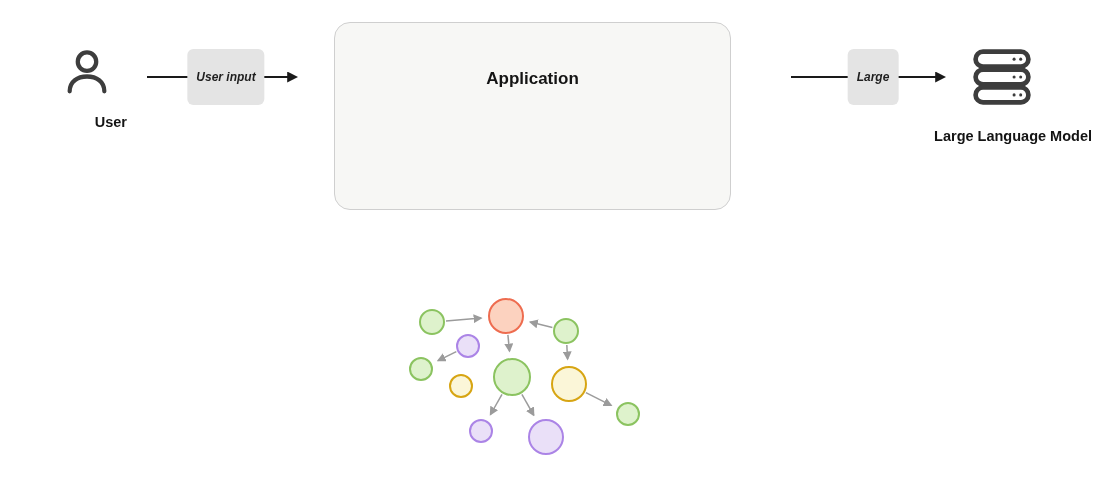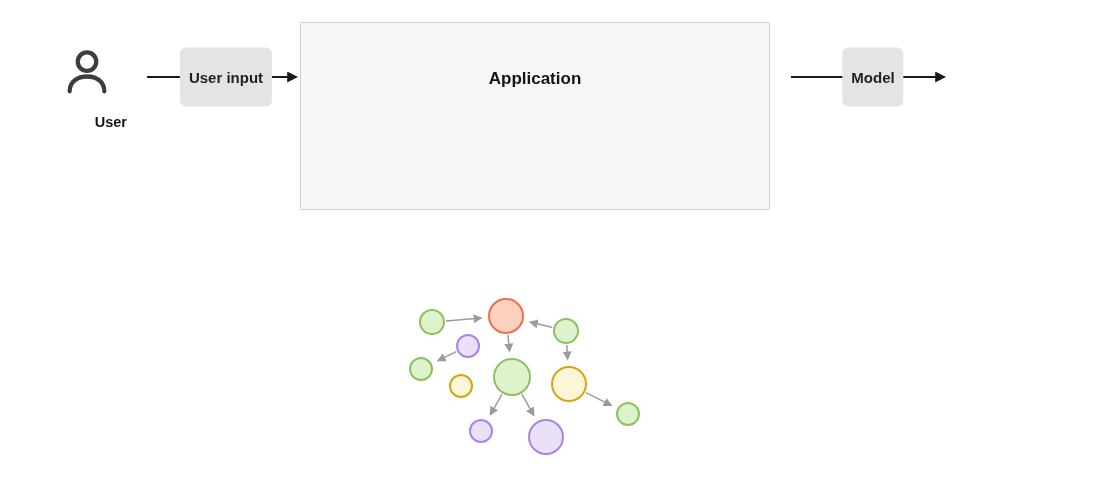--- a/index.html
+++ b/index.html
@@ -13,25 +13,25 @@
   }
   .overlay-svg {
     position: absolute;
     left: 0; top: 0;
     width: 1120px; height: 480px;
     z-index: 2;
     pointer-events: none;
   }
   .app-box {
     position: absolute;
-    left: 300px; top: 22px;
-    width: 470px; height: 188px;
+    left: 334px; top: 22px;
+    width: 397px; height: 188px;
     background: #f7f7f5;
     border: 1px solid #cfcfcf;
-    border-radius: 2px;
+    border-radius: 16px;
     z-index: 1;
     box-sizing: border-box;
   }
   .app-label {
     position: absolute;
     top: 46px; left: 0; right: 0;
     text-align: center;
     font-size: 17px;
     font-weight: 700;
     color: #141414;
@@ -51,26 +51,27 @@
   .user-figure svg { width: 54px; height: 72px; display: block; margin: 0 auto; }
   .user-figure .fig-label { margin-top: 6px; }
   .llm-figure { left: 912px; top: 42px; width: 180px; }
   .llm-figure svg { width: 66px; height: 70px; display: block; margin: 0 auto; }
   .llm-figure .fig-label { margin-top: 16px; }
   .badge {
     position: absolute;
     transform: translate(-50%, -50%);
     background: #e4e4e4;
     color: #1f1f1f;
-    font-size: 15px;
+    font-size: 12px;
     font-weight: 700;
     padding: 21px 9px;
     border-radius: 6px;
     white-space: nowrap;
     z-index: 4;
+    font-style: italic;
   }
   .badge-user-input { left: 226px; top: 77px; }
   .badge-prompt { left: 873px; top: 77px; }
 </style>
 </head>
 <body>
 
 <div class="canvas">
 
   <div class="app-box">
@@ -109,24 +110,38 @@
         <circle cx="461" cy="386" r="11" fill="#fbf6d8" stroke="#d7a513" stroke-width="2"></circle>
         <circle cx="512" cy="377" r="18" fill="#def2cc" stroke="#8bc360" stroke-width="2"></circle>
         <circle cx="569" cy="384" r="17" fill="#fbf6d8" stroke="#d7a513" stroke-width="2"></circle>
         <circle cx="628" cy="414" r="11" fill="#def2cc" stroke="#8bc360" stroke-width="2"></circle>
         <circle cx="481" cy="431" r="11" fill="#eae0f8" stroke="#ab84e6" stroke-width="2"></circle>
         <circle cx="546" cy="437" r="17" fill="#eae0f8" stroke="#ab84e6" stroke-width="2"></circle>
       </g>
   </svg>
 
   <span class="badge badge-user-input">User input</span>
-  <span class="badge badge-prompt">Model</span>
+  <span class="badge badge-prompt">Large</span>
 
   <div class="figure user-figure">
     <svg viewBox="0 0 24 24" fill="none" stroke="#3d3d3d" stroke-width="1.9" stroke-linecap="round" stroke-linejoin="round">
       <circle cx="12" cy="7.4" r="4.1"></circle>
       <path d="M4.3 20.6 c0-4.3 3.5-6.6 7.7-6.6 s7.7 2.3 7.7 6.6"></path>
     </svg>
     <div class="fig-label">User</div>
   </div>
 
+  <div class="figure llm-figure">
+    <svg viewBox="0 0 24 24" fill="none" stroke="#3d3d3d" stroke-width="1.7" stroke-linecap="round" stroke-linejoin="round">
+      <rect x="2.4" y="2.8" width="19.2" height="5.4" rx="2.7"></rect>
+      <rect x="2.4" y="9.3" width="19.2" height="5.4" rx="2.7"></rect>
+      <rect x="2.4" y="15.8" width="19.2" height="5.4" rx="2.7"></rect>
+      <circle cx="16.4" cy="5.5" r="0.55" fill="#3d3d3d" stroke="none"></circle>
+      <circle cx="18.8" cy="5.5" r="0.55" fill="#3d3d3d" stroke="none"></circle>
+      <circle cx="16.4" cy="12" r="0.55" fill="#3d3d3d" stroke="none"></circle>
+      <circle cx="18.8" cy="12" r="0.55" fill="#3d3d3d" stroke="none"></circle>
+      <circle cx="16.4" cy="18.5" r="0.55" fill="#3d3d3d" stroke="none"></circle>
+      <circle cx="18.8" cy="18.5" r="0.55" fill="#3d3d3d" stroke="none"></circle>
+    </svg>
+    <div class="fig-label">Large Language Model</div>
+  </div>
 
 </div>
 
 </body></html>

